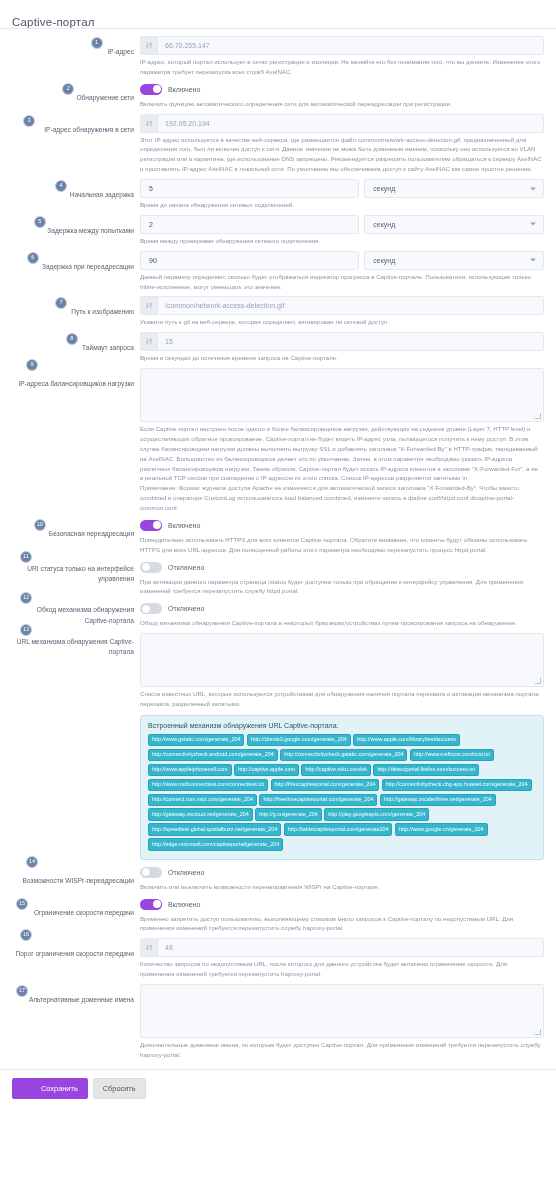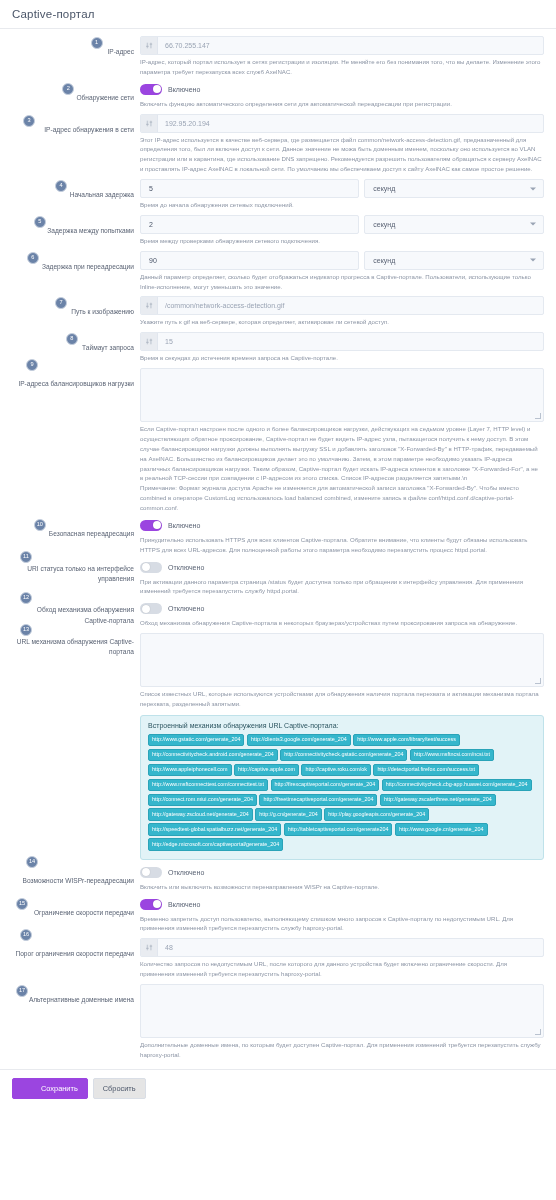--- a/index.html
+++ b/index.html
@@ -8,21 +8,21 @@
     width: 556px;
     background: #ffffff;
     font-family: "Liberation Sans", "DejaVu Sans", sans-serif;
     -webkit-font-smoothing: antialiased;
   }
   .page { width: 556px; position: relative; background: #fff; }
 
   
   .panel-header {
     height: 29px;
-    display: flex; align-items: center;
+    display: flex; align-items: flex-end;
     padding: 0 12px;
     border-bottom: 1px solid #e8eaee;
   }
   .panel-title {
     font-size: 11.5px;
     color: #4a5568;
     letter-spacing: .2px;
   }
 
   

